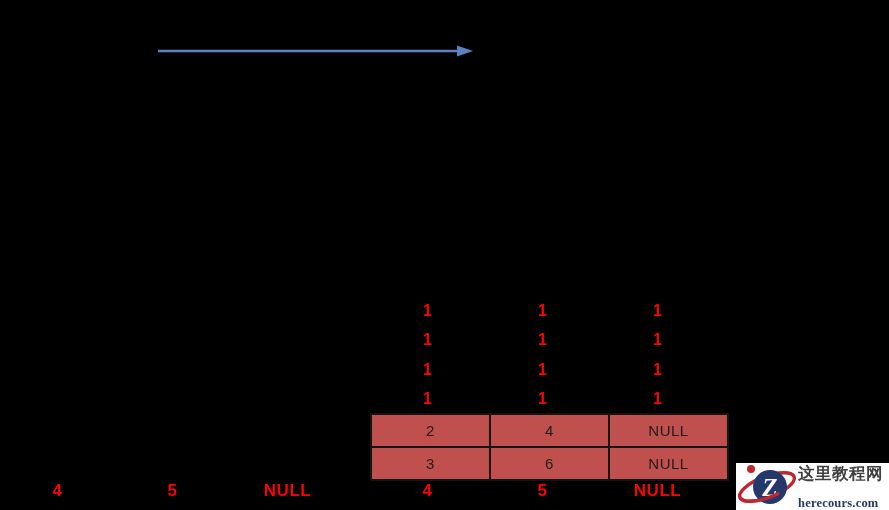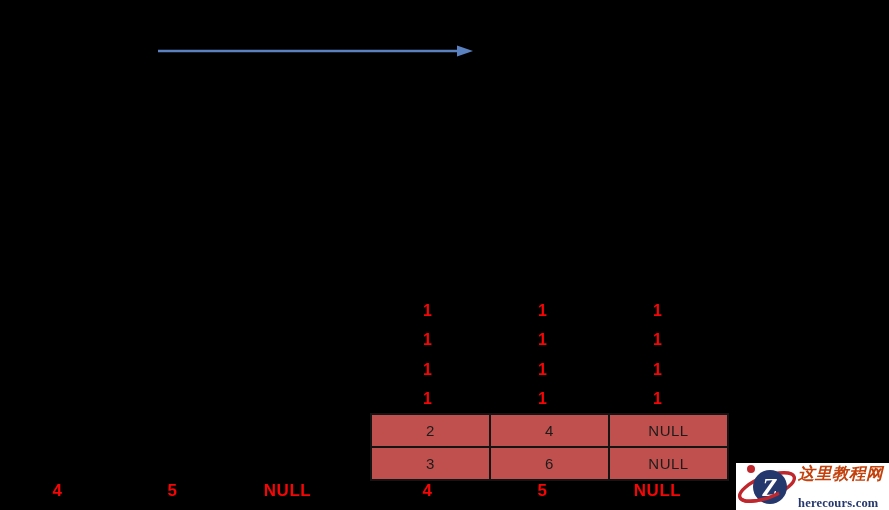--- a/index.html
+++ b/index.html
@@ -40,23 +40,22 @@
   #labels-left{left:0px;}
   #labels-right{left:370px;}
   
   .logo{
     position:absolute;left:736px;top:463px;width:153px;height:47px;
     background:#ffffff;display:flex;align-items:center;overflow:hidden;
   }
   .logo-mark{flex:0 0 62px;height:47px;position:relative;}
   .logo-text{display:flex;flex-direction:column;line-height:1;padding-top:1px;}
   .logo-title{
-    color:#c2410c;font-weight:bold;font-size:16.5px;letter-spacing:0.5px;
+    color:#404040;font-weight:bold;font-size:16.5px;letter-spacing:0.5px;
     font-family:"Liberation Sans", sans-serif;
-    font-style:italic;
   }
   .logo-domain{
     color:#25386e;font-weight:bold;font-size:12.5px;margin-top:16px;
     font-family:"Liberation Serif", serif;letter-spacing:0.2px;
   }
 </style>
 </head>
 <body>
 
 <div id="stage">

